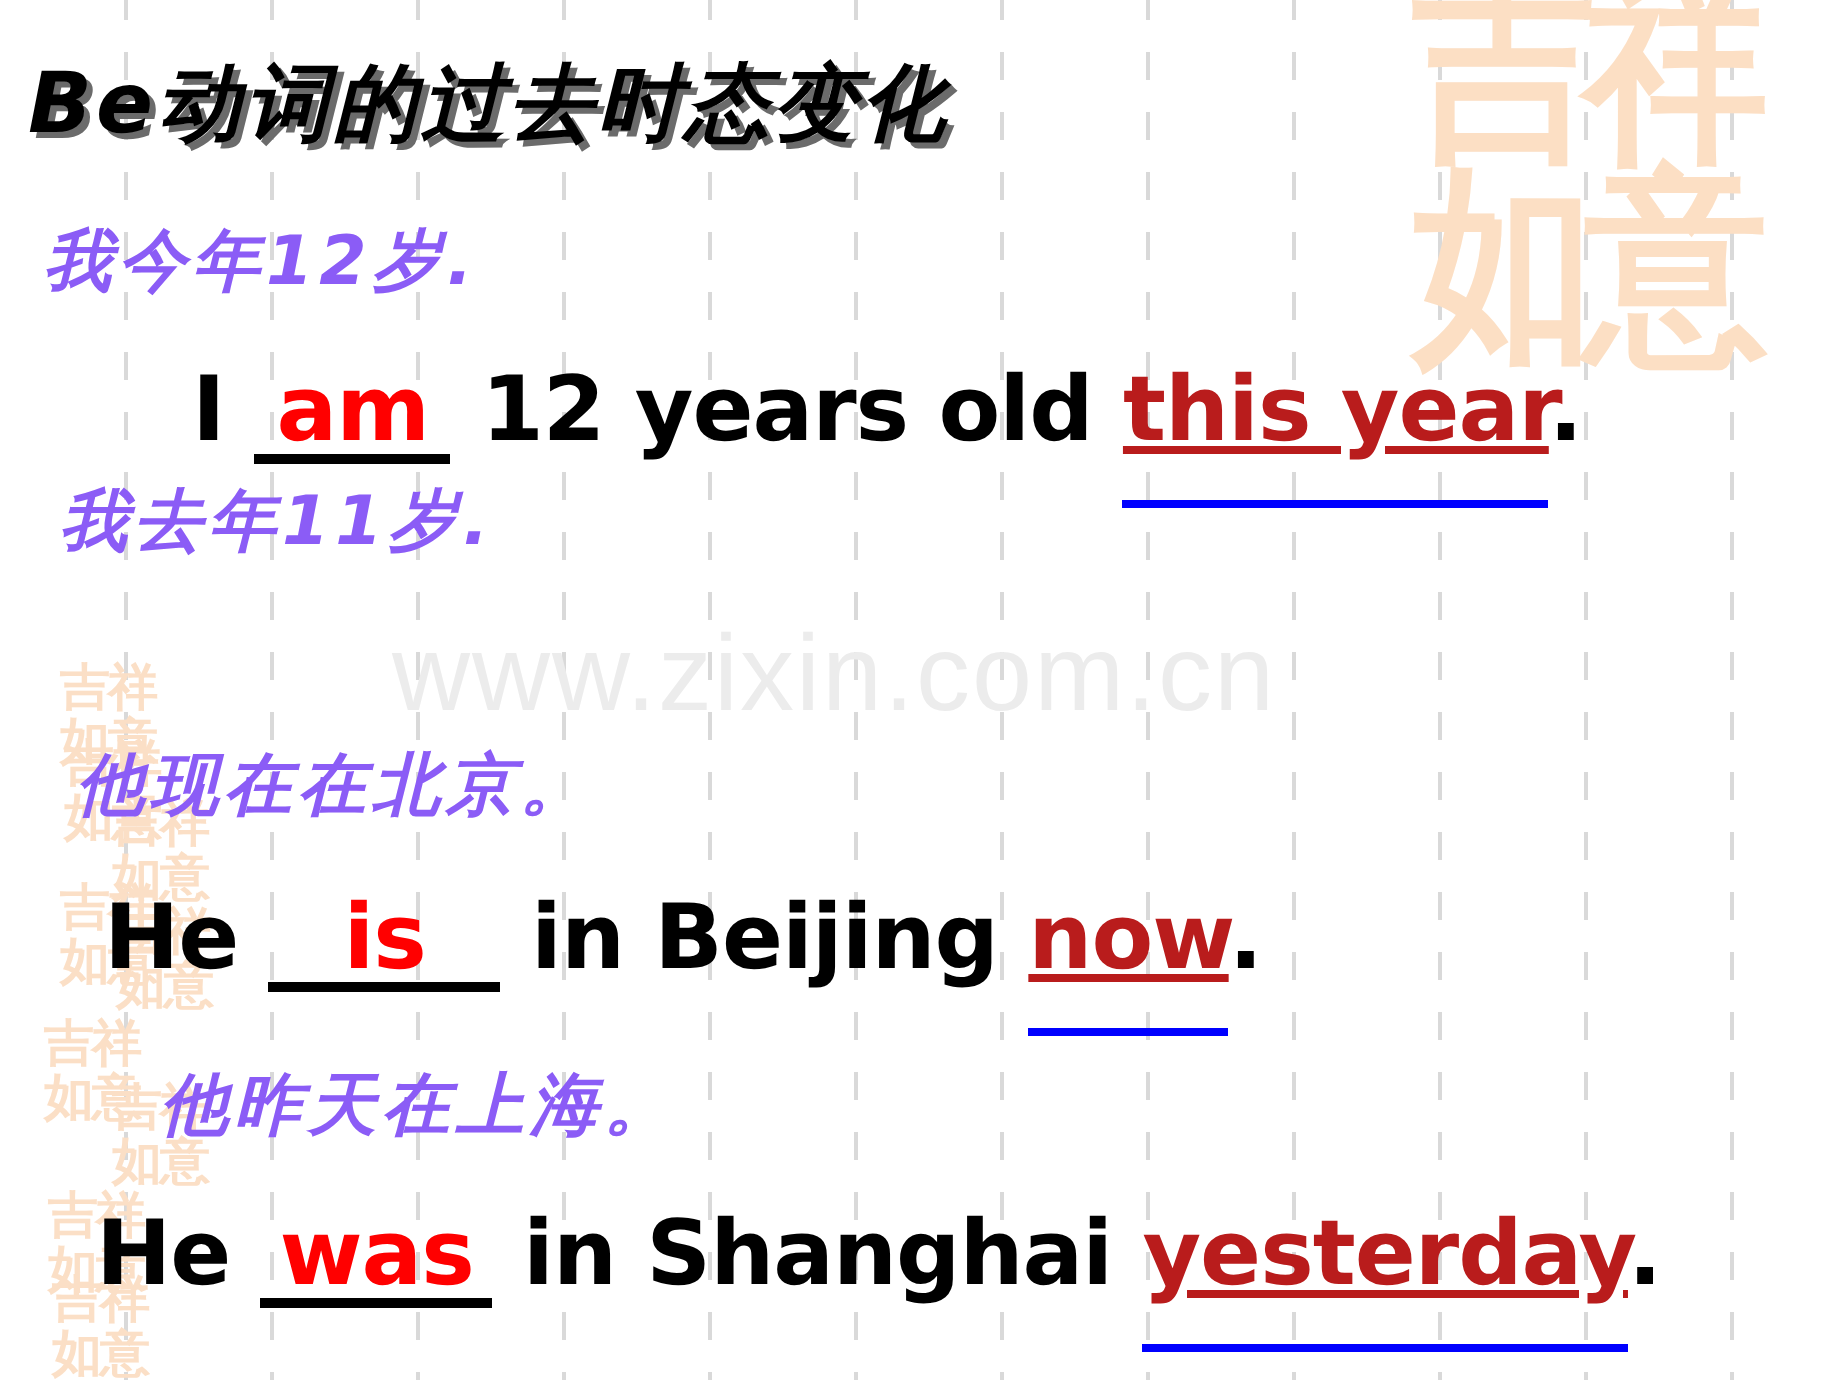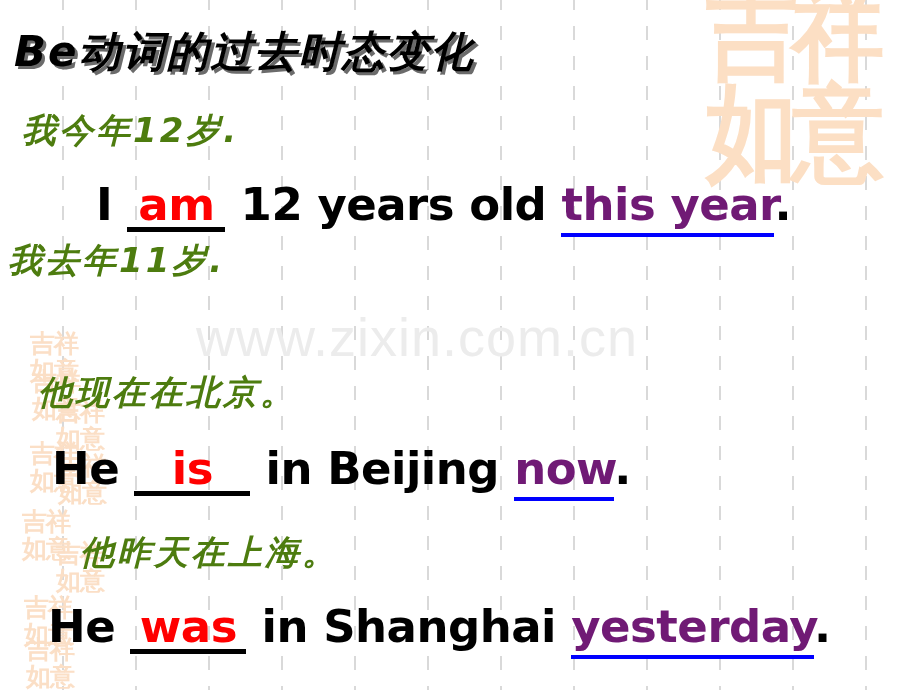--- a/index.html
+++ b/index.html
@@ -131,21 +131,21 @@
     text-shadow: 3px 3px 0 #6b6b6b;
   }
 
   
   .cn {
     position: absolute;
     font-family: "DejaVu Sans", sans-serif;
     font-size: 34px;
     font-weight: 700;
     font-style: italic;
-    color: #4d7c0f;
+    color: #8b5cf6;
     letter-spacing: 3px;
     white-space: nowrap;
   }
 
   
   .en {
     position: absolute;
     font-family: "DejaVu Sans", sans-serif;
     font-size: 45px;
     font-weight: 700;
@@ -162,30 +162,31 @@
     padding: 0 6px;
     line-height: 1.0;
     vertical-align: baseline;
   }
   .en .blank.w-am  { min-width: 86px; }
   .en .blank.w-was { min-width: 104px; }
   .en .blank.w-is  { min-width: 104px; text-align: center; }
   .en .blank.w-was2{ min-width: 104px; }
 
   .en .keyword {
-    color: #701a75;
+    color: #b91c1c;
     border-bottom: 4px solid #0000ff;
-    padding-bottom: 2px;
+    padding-bottom: 19px;
+    text-decoration: underline;
   }
   .en .dot { color: #000000; }
 
   
   #cn-1 { left: 22px;  top: 108px; }
   #en-1 { left: 96px;  top: 178px; }
-  #cn-2 { left: 8px;  top: 238px; }
+  #cn-2 { left: 30px;  top: 238px; }
   #en-2 { left: 66px;  top: 282px; }
   #cn-3 { left: 38px;  top: 370px; }
   #en-3 { left: 52px;  top: 442px; }
   #cn-4 { left: 36px;  top: 530px; margin-left: 44px; }
   #en-4 { left: 48px;  top: 600px; }
 </style>
 </head>
 <body>
 
 <div id="slide">

